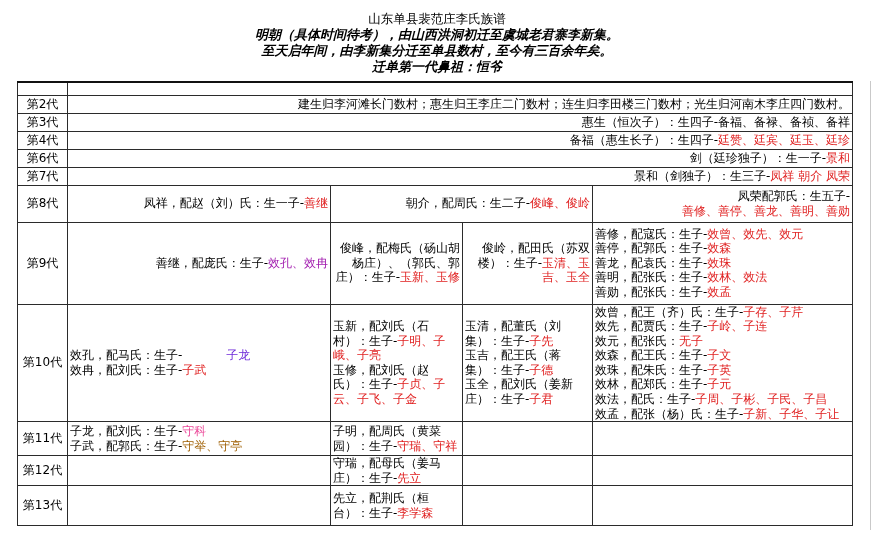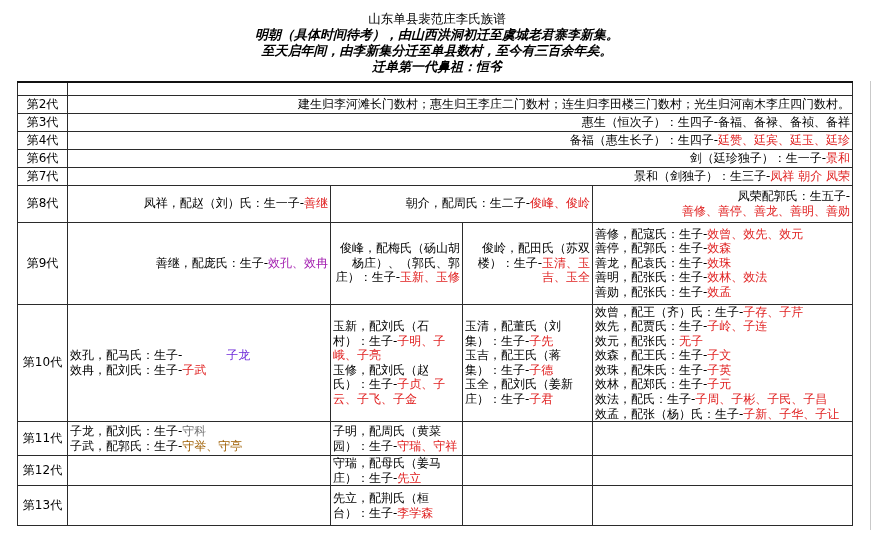--- a/index.html
+++ b/index.html
@@ -141,21 +141,21 @@
             <div class="line"><span>效森，配王氏：生子-</span><span class="red" style="color: rgb(224, 32, 32);">子文</span></div>
             <div class="line"><span>效珠，配朱氏：生子-</span><span class="red" style="color: rgb(224, 32, 32);">子英</span></div>
             <div class="line"><span>效林，配郑氏：生子-</span><span class="red" style="color: rgb(224, 32, 32);">子元</span></div>
             <div class="line"><span>效法，配氏：生子-</span><span class="red" style="color: rgb(224, 32, 32);">子周、子彬、子民、子昌</span></div>
             <div class="line"><span>效孟，配张（杨）氏：生子-</span><span class="red" style="color: rgb(224, 32, 32);">子新、子华、子让</span></div>
           </td>
         </tr>
         <tr style="height: 34px;">
           <td class="gen">第11代</td>
           <td class="left">
-            <div class="line"><span>子龙，配刘氏：生子-</span><span class="red" style="color: #737373;">守科</span></div>
+            <div class="line"><span>子龙，配刘氏：生子-</span><span class="red" style="color: #ec4899;">守科</span></div>
             <div class="line"><span>子武，配郭氏：生子-</span><span class="red" style="color: #a16207;">守举、守亭</span></div>
           </td>
           <td class="left">
             <div class="line"><span>子明，配周氏（黄菜园）：生子-</span><span class="red" style="color: rgb(224, 32, 32);">守瑞、守祥</span></div>
           </td>
           <td class="left"></td>
           <td class="left"></td>
         </tr>
         <tr style="height: 30px; margin-left: 24px;">
           <td class="gen">第12代</td>

